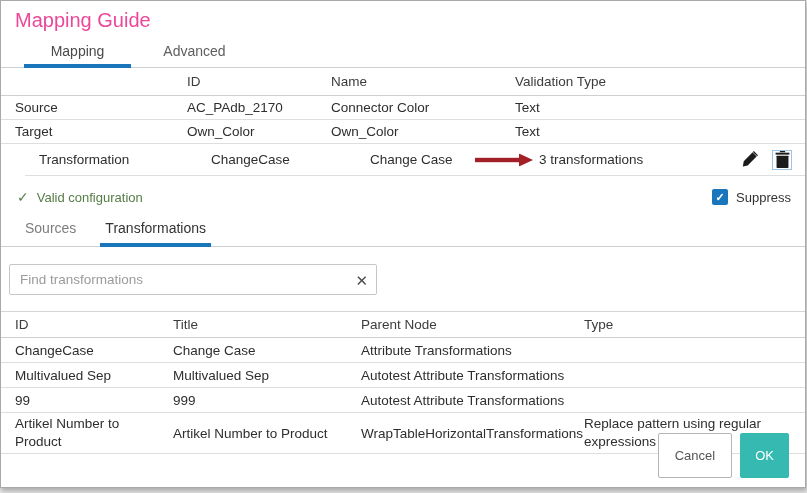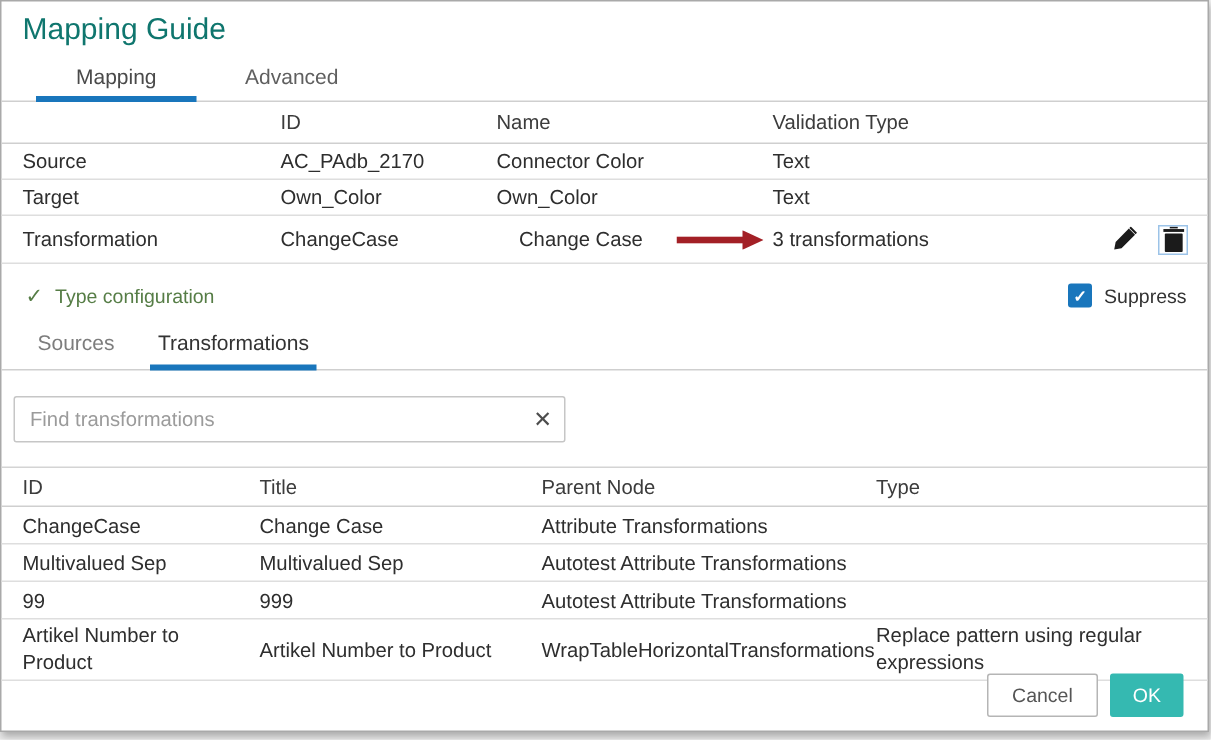--- a/index.html
+++ b/index.html
@@ -5,21 +5,21 @@
   * { box-sizing: border-box; margin: 0; padding: 0; }
   html,body { width: 807px; height: 493px; background: #e9e9e9; }
   body { font-family: "Liberation Sans", sans-serif; color: #2e2e2e; }
 
   .dialog {
     position: absolute; left: 0; top: 0; width: 806px; height: 488px;
     background: #fff; border: 1px solid #a9a9a9;
     box-shadow: 1px 3px 5px rgba(0,0,0,.28);
   }
 
-  .title { padding: 8px 0 4px 14px; font-size: 20px; color: #0f766e; }
+  .title { padding: 8px 0 4px 14px; font-size: 20px; color: #ec4899; }
 
   
   .tabs { display: flex; border-bottom: 1px solid #cfcfcf; padding-left: 23px; }
   .tab {
     width: 107px; text-align: center; padding: 7px 0 8px;
     font-size: 14px; color: #5f5f5f; position: relative; cursor: default;
     margin-right: 10px;
   }
   .tab.active { color: #4a4a4a; }
   .tab.active::after {
@@ -73,21 +73,21 @@
   .ttable { margin-top: 16px; border-top: 1px solid #d4d4d4; }
   .tgrid { display: grid; grid-template-columns: 158px 188px 223px 1fr;
     padding-left: 14px; padding-right: 10px; align-items: center;
     border-bottom: 1px solid #dedede; font-size: 13.5px; }
   .tgrid.header { height: 26px; color: #3c3c3c; border-bottom: 1px solid #cfcfcf; }
   .tgrid.row { min-height: 25px; padding-top: 2px; padding-bottom: 2px; }
   .tgrid.row .wrap2 { line-height: 1.35; padding-right: 18px; }
 
   
   .footer { position: absolute; right: 16px; bottom: 9px; display: flex; gap: 8px; }
-  .btn { height: 29px; font-size: 13px; font-family: inherit; border-radius: 2px; cursor: pointer; }
+  .btn { height: 45px; font-size: 13px; font-family: inherit; border-radius: 2px; cursor: pointer; }
   .btn-cancel { background: #fff; border: 1px solid #b5b5b5; color: #555; padding: 0 16px; }
   .btn-ok { background: var(--ok-teal, #35b9b1); border: 1px solid var(--ok-teal, #35b9b1);
     color: #fff; padding: 0 14px; }
 </style>
 </head>
 <body>
 
 <div class="dialog">
 
   <div class="title">Mapping Guide</div>
@@ -114,21 +114,21 @@
   </div>
 
   <div class="mgrid row">
     <div>Target</div>
     <div>Own_Color</div>
     <div>Own_Color</div>
     <div>Text</div>
     <div></div>
   </div>
 
-  <div class="mgrid row-last mgrid row" style="height:32px;">
+  <div class="mgrid row-last mgrid row" style="height:32px;margin-left:24px;">
     <div>Transformation</div>
     <div>ChangeCase</div>
     <div class="cell-indent">Change Case</div>
     <div>3 transformations</div>
     <div class="actions">
       <span class="icon-btn">
         <svg width="17" height="17" viewBox="0 0 16 16">
             <path fill="#1b1b1b" d="M11.2 0.9l3.9 3.9-8.8 8.8-4.6 0.9 0.9-4.8zM12.1 0l-1.2 1.2 3.9 3.9L16 3.9 12.1 0z" transform="rotate(0)"></path>
           </svg>
       </span>
@@ -144,21 +144,21 @@
       <svg width="58" height="13" viewBox="0 0 58 13">
         <rect x="0" y="4.3" width="45" height="4.4" fill="currentColor"></rect>
         <polygon points="44,0 58,6.5 44,13" fill="currentColor"></polygon>
       </svg>
     </div>
   </div>
 
   <div class="status-row">
     <div class="valid">
       <span class="check-glyph">✓</span>
-      <span>Type configuration</span>
+      <span>Valid configuration</span>
     </div>
     <div class="suppress">
       <span class="cbx">✓</span>
       <span>Suppress</span>
     </div>
   </div>
 
   <div class="subtabs">
     <div class="subtab">Sources</div>
     <div class="subtab active">Transformations</div>

